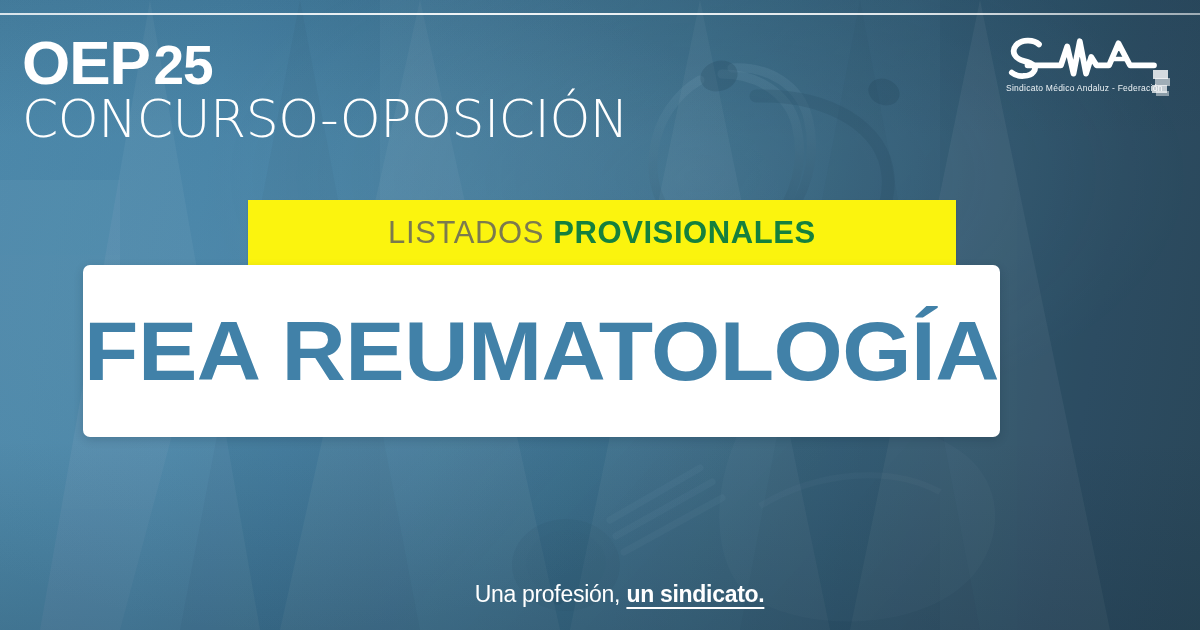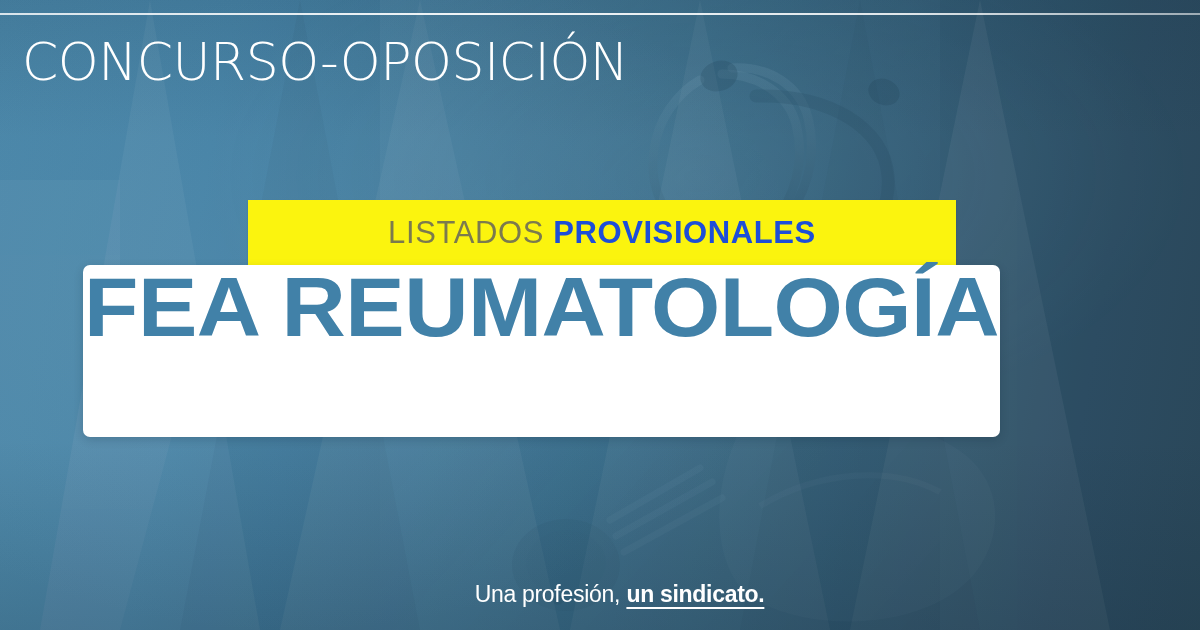--- a/index.html
+++ b/index.html
@@ -46,27 +46,27 @@
 
   
   .yellow{
     position:absolute;left:248px;top:200px;width:708px;height:66px;
     background:#fbf40e;
     display:flex;align-items:center;justify-content:center;
     box-shadow:0 1px 2px rgba(0,0,0,.10);
   }
   .yellow span{font-size:31px;letter-spacing:.6px;white-space:nowrap;}
   .y-light{color:#7b7a4e;font-weight:400;}
-  .y-bold{color:#1d4ed8;font-weight:700;}
+  .y-bold{color:#15803d;font-weight:700;}
 
   
   .card{
     position:absolute;left:83px;top:265px;width:917px;height:172px;
     background:#fff;border-radius:7px;
-    display:flex;justify-content:center;
+    display:flex;align-items:center;justify-content:center;
     box-shadow:0 3px 10px rgba(10,30,45,.18);
   }
   .card-title{
     color:#4181a8;font-weight:700;font-size:84px;line-height:1;
     letter-spacing:-.5px;white-space:nowrap;
     transform:scaleX(1.06);transform-origin:center;
     font-family:"Liberation Sans","DejaVu Sans",sans-serif;
   }
 
   
@@ -154,23 +154,44 @@
       <path d="M760,506 C820,470 892,466 940,492" stroke="#e8f2f7" stroke-opacity=".22" stroke-width="6" fill="none"></path>
     </g>
     <rect x="0" y="0" width="1200" height="630" fill="#2c536b" opacity=".16"></rect>
   </svg>
 
   <div class="bg-vig"></div>
 
   <div class="topline"></div>
 
   <div class="headline">
+    <div class="hl-row1">
+      <span class="hl-oep">OEP</span><span>&nbsp;</span><span class="hl-25">25</span>
+    </div>
     <div class="hl-row2">CONCURSO-OPOSICIÓN</div>
   </div>
 
+  <div class="logo">
+    <svg class="logo-mark" viewBox="0 0 300 88">
+
+      <path d="M62,16 C52,6 28,6 18,18 C8,30 16,44 34,48 C52,52 58,60 52,68 C45,78 22,80 10,70" fill="none" stroke="#ffffff" stroke-width="11" stroke-linecap="round"></path>
+
+      <path d="M40,56 L92,56 L104,56 L116,20 L128,72 L140,10 L152,72 L162,40 L172,56
+               L196,56 L214,14 L236,56 L282,56" fill="none" stroke="#ffffff" stroke-width="11" stroke-linejoin="round" stroke-linecap="round"></path>
+
+      <path d="M203,44 L227,44" stroke="#ffffff" stroke-width="9" stroke-linecap="round"></path>
+    </svg>
+    <div class="logo-tag">Sindicato Médico Andaluz - Federación</div>
+    <svg class="logo-doc" viewBox="0 0 22 26">
+      <rect x="3" y="0" width="15" height="9" fill="#ffffff" opacity=".80"></rect>
+      <rect x="5" y="8" width="15" height="8" fill="#ffffff" opacity=".55"></rect>
+      <rect x="2" y="15" width="15" height="8" fill="#ffffff" opacity=".72"></rect>
+      <rect x="6" y="21" width="13" height="5" fill="#ffffff" opacity=".45"></rect>
+    </svg>
+  </div>
 
   <div class="yellow">
     <span class="y-light">LISTADOS</span>
     <span>&nbsp;</span>
     <span class="y-bold">PROVISIONALES</span>
   </div>
 
   <div class="card">
     <div class="card-title">FEA REUMATOLOGÍA</div>
   </div>

